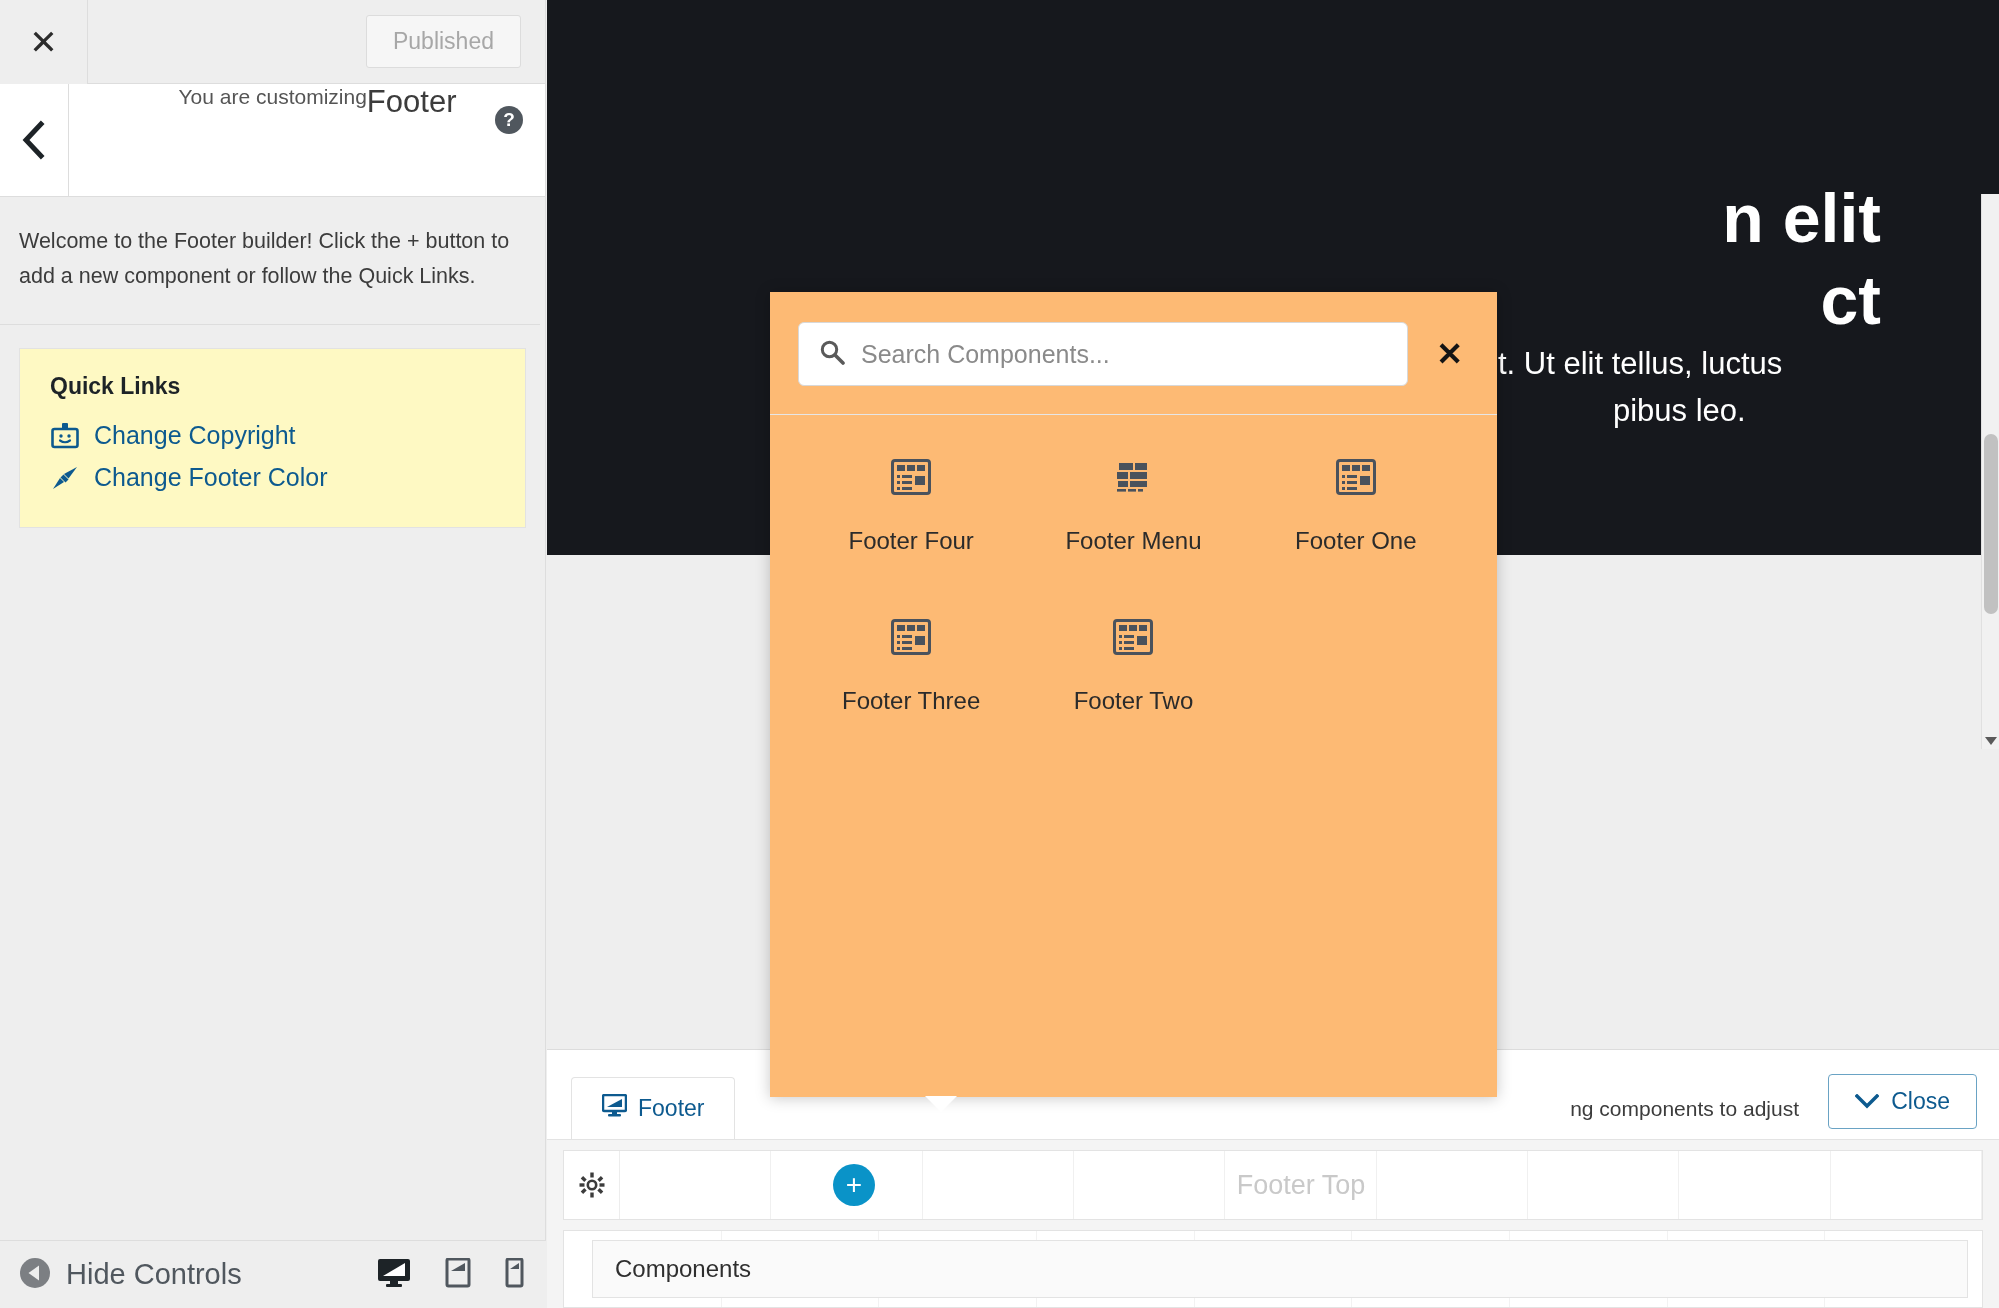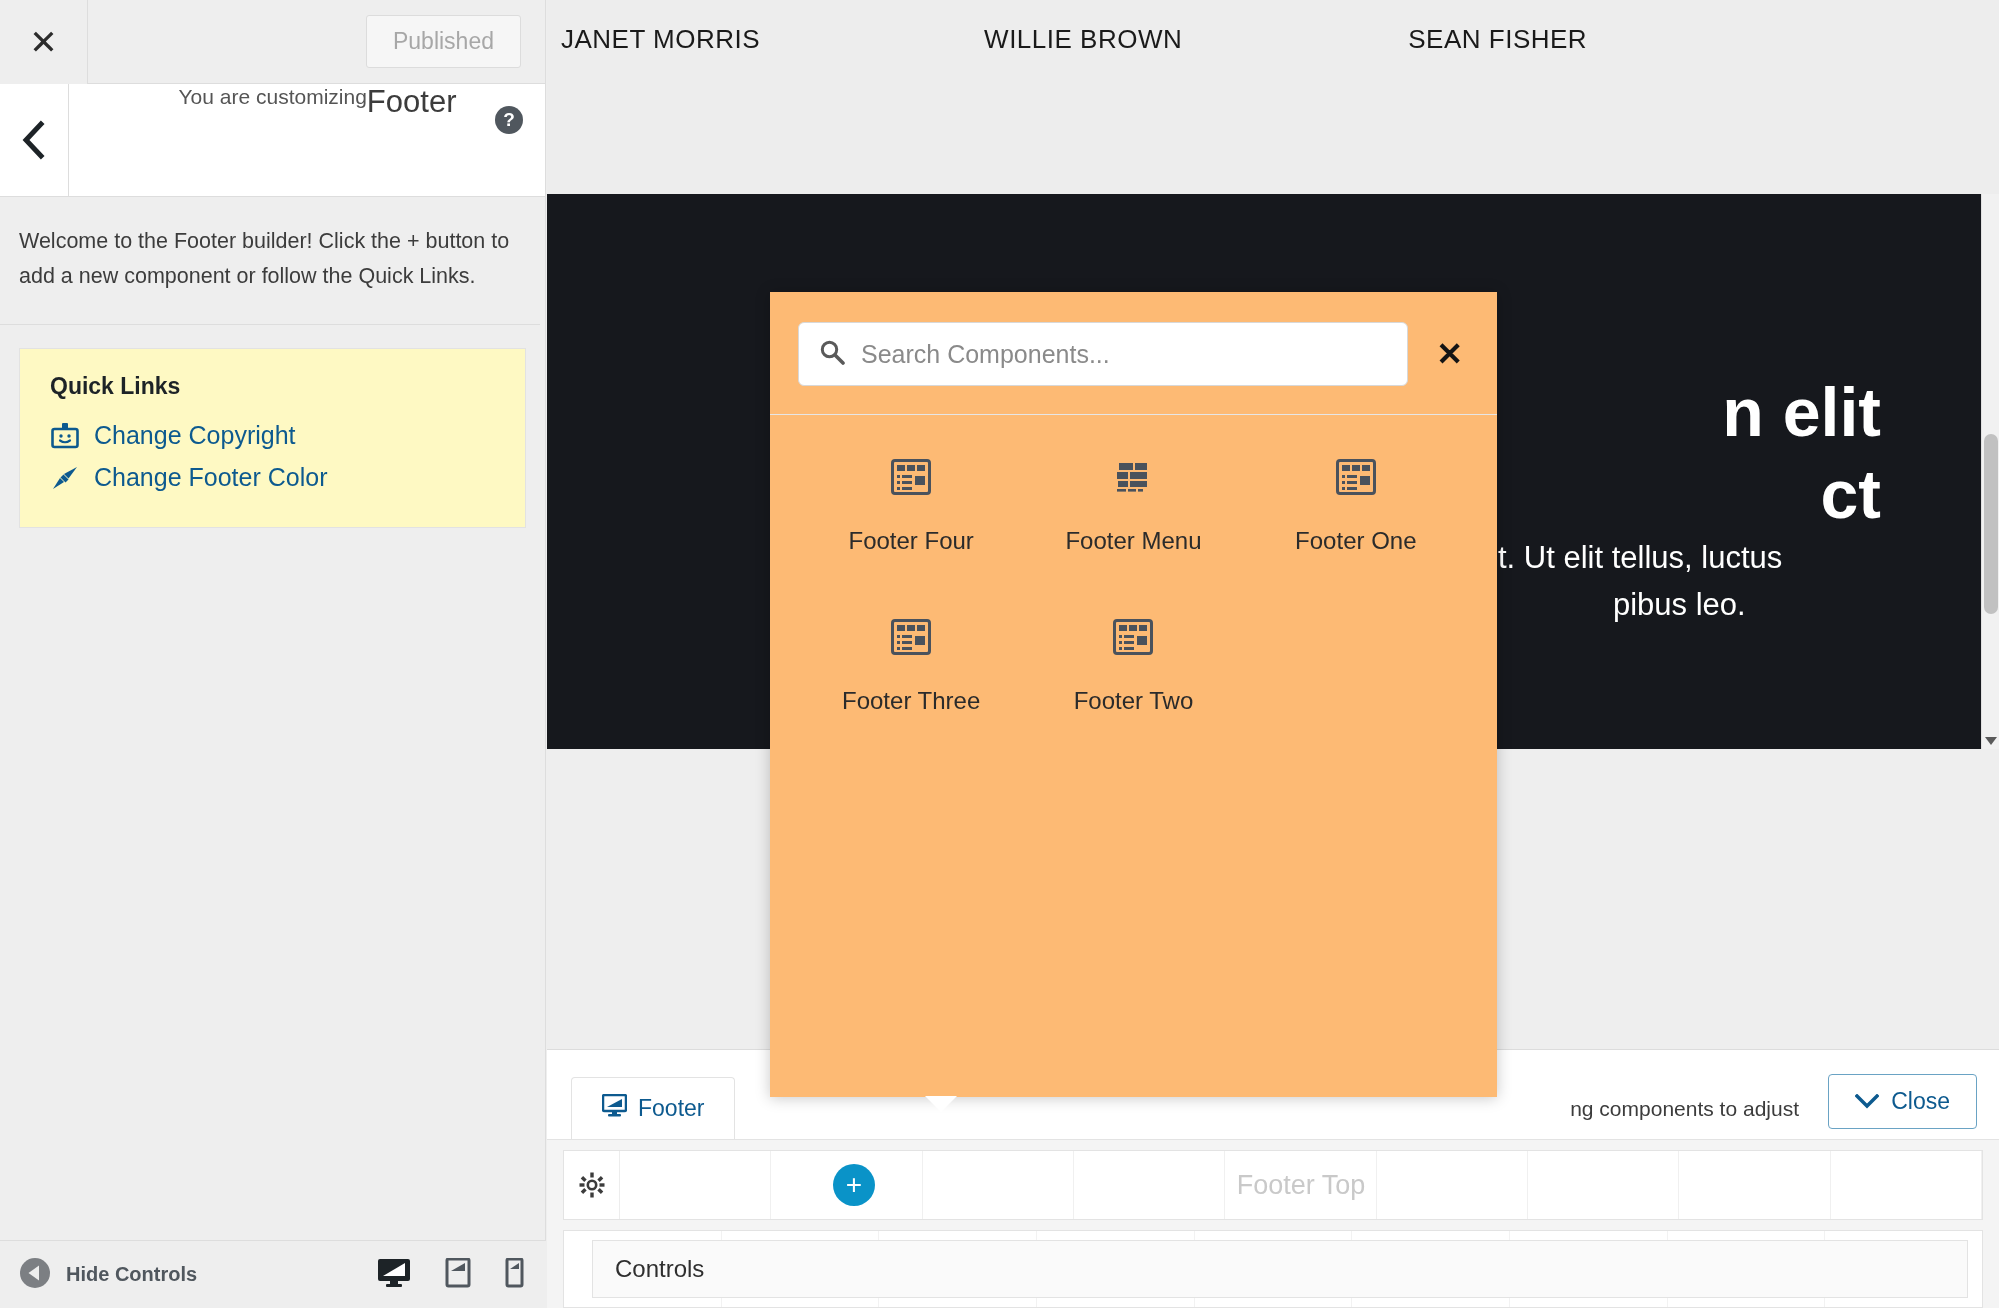--- a/index.html
+++ b/index.html
@@ -114,21 +114,21 @@
     position: absolute; left: 0; bottom: 0;
     width: 546px; height: 68px;
     background: #eee;
     border-top: 1px solid #ddd;
     display: flex; align-items: center;
     padding: 0 22px 0 18px;
   }
   .cz-hide {
     display: flex; align-items: center; gap: 14px; cursor: pointer;
   }
-  .cz-hide-label { font-size: 20px; color: #50575e; font-weight: bold; }
+  .cz-hide-label { font-size: 29px; color: #50575e; }
   .cz-devices { margin-left: auto; display: flex; align-items: center; gap: 34px; }
   .cz-dev { cursor: pointer; display: block; }
 
   
   #preview {
     position: absolute; left: 547px; top: 0;
     width: 1452px; height: 1308px;
     background: #eeeeee;
     overflow: hidden;
   }
@@ -456,27 +456,20 @@
             <rect x="2" y="1" width="15" height="27" rx="1.5" fill="none" stroke="#50575e" stroke-width="3"></rect>
             <polygon points="5,11 14,5 14,11" fill="#50575e"></polygon>
           </svg>
         </span>
       </div>
     </div>
   </div>
 
   <div id="preview">
 
-    <div class="pv-namesbar">
-      <div class="pv-names">
-        <span class="pv-name n1">JANET MORRIS</span>
-        <span class="pv-name n2">WILLIE BROWN</span>
-        <span class="pv-name n3">SEAN FISHER</span>
-      </div>
-    </div>
 
     <div class="pv-dark">
       <div class="pv-headline">n elit
 ct</div>
       <div class="pv-para">
         <span>Lorem ips</span>
         <span style="display:inline-block;width:520px;"></span>
         <span>g elit. Ut elit tellus, luctus</span>
         <br>
         <span style="display:inline-block;width:800px;"></span>
@@ -555,21 +548,21 @@
               <div></div>
               <div></div>
               <div></div>
               <div></div>
             <div></div>
               <div></div>
               <div></div>
               <div></div>
           </div>
           <div class="bld-widget">
-            <span>Controls</span>
+            <span>Components</span>
           </div>
         </div>
 
       </div>
     </div>
   </div>
 
   <div id="picker">
     <div class="pk-head">
       <div class="pk-search">

